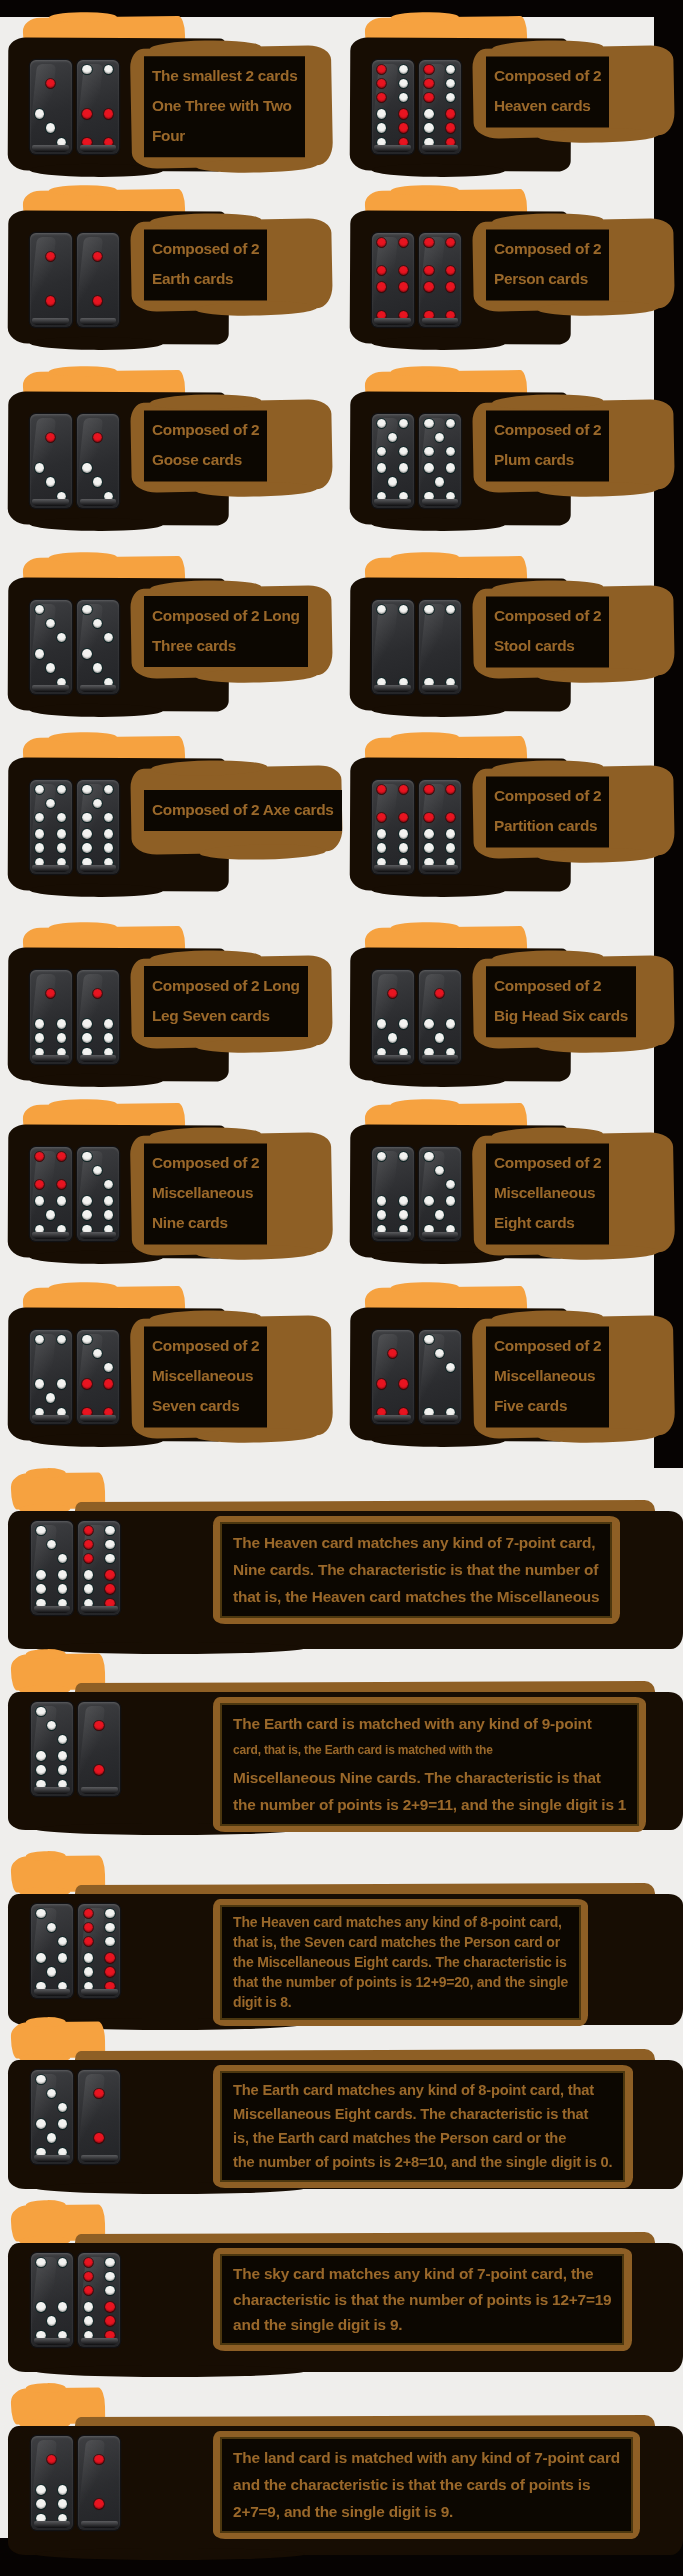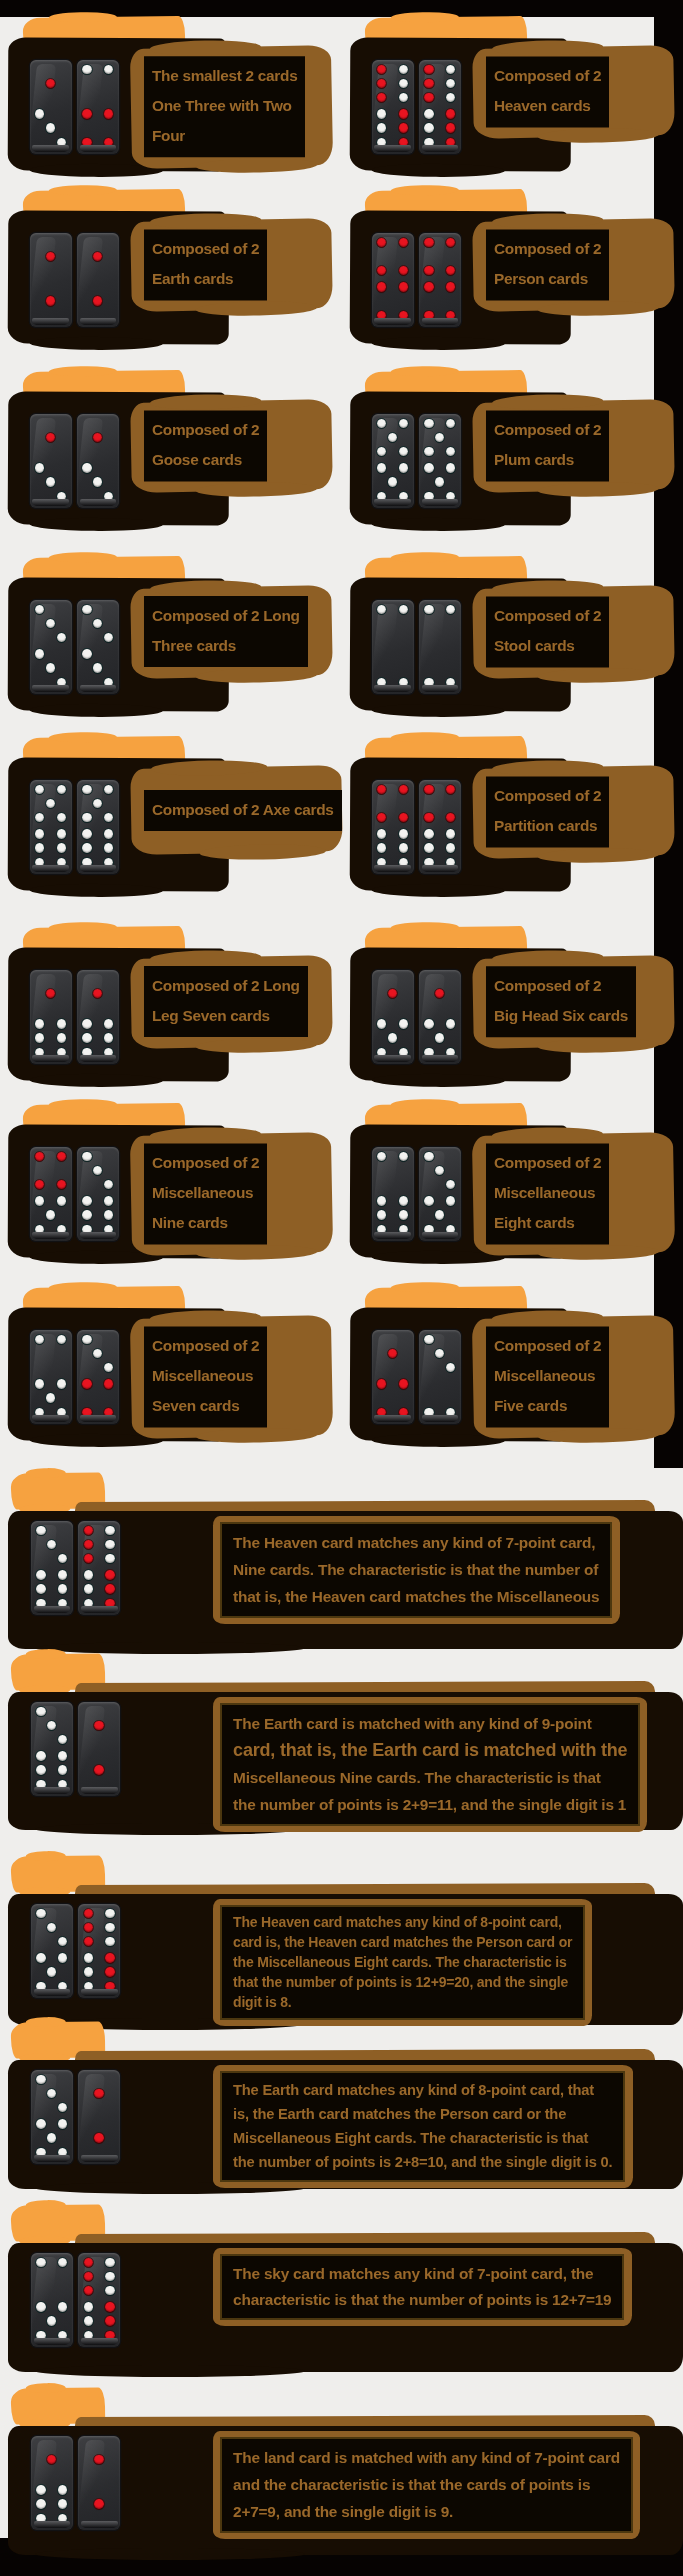--- a/index.html
+++ b/index.html
@@ -828,21 +828,21 @@
           </div>
           <div class="half b">
             <div class="pip r" style="left: 16px; top: 15.4px;"></div>
           </div>
           <div class="lip"></div>
         </div>
       </div>
       <div class="m-parawrap">
         <div class="m-para">
           <div style="font-size: 15.4px; line-height: 27px;">The Earth card is matched with any kind of 9-point</div>
-          <div style="font-size: 18px; line-height: 27px;">card, that is, the Earth card is matched with the</div>
+          <div style="font-size: 12px; line-height: 27px;">card, that is, the Earth card is matched with the</div>
           <div style="font-size: 15.4px; line-height: 27px;">Miscellaneous Nine cards. The characteristic is that</div>
           <div style="font-size: 15.4px; line-height: 27px;">the number of points is 2+9=11, and the single digit is 1</div>
         </div>
       </div>
     </div>
     <div class="match-item" style="top: 1856px;">
       <div class="orange"></div>
       <div class="m-strip"></div>
       <div class="m-blob" style="height: 131px;"></div>
       <div class="tiles">
@@ -879,21 +879,21 @@
             <div class="pip r" style="left: 27px; top: 15.4px;"></div>
             <div class="pip w" style="left: 5.4px; top: 29.5px;"></div>
             <div class="pip r" style="left: 27px; top: 29.5px;"></div>
           </div>
           <div class="lip"></div>
         </div>
       </div>
       <div class="m-parawrap">
         <div class="m-para">
           <div style="font-size: 14px; line-height: 20px;">The Heaven card matches any kind of 8-point card,</div>
-          <div style="font-size: 14px; line-height: 20px;">card is, the Heaven card matches the Person card or</div>
+          <div style="font-size: 14px; line-height: 20px;">that is, the Seven card matches the Person card or</div>
           <div style="font-size: 14px; line-height: 20px;">the Miscellaneous Eight cards. The characteristic is</div>
           <div style="font-size: 14px; line-height: 20px;">that the number of points is 12+9=20, and the single</div>
           <div style="font-size: 14px; line-height: 20px;">digit is 8.</div>
         </div>
       </div>
     </div>
     <div class="match-item" style="top: 2022px;">
       <div class="orange"></div>
       <div class="m-strip"></div>
       <div class="m-blob" style="height: 129px;"></div>
@@ -921,22 +921,22 @@
           </div>
           <div class="half b">
             <div class="pip r" style="left: 16px; top: 15.4px;"></div>
           </div>
           <div class="lip"></div>
         </div>
       </div>
       <div class="m-parawrap">
         <div class="m-para">
           <div style="font-size: 14.7px; line-height: 24px;">The Earth card matches any kind of 8-point card, that</div>
+          <div style="font-size: 14.7px; line-height: 24px;">Miscellaneous  Eight cards. The characteristic is that</div>
           <div style="font-size: 14.7px; line-height: 24px;">is, the Earth card matches the Person card or the</div>
-          <div style="font-size: 14.7px; line-height: 24px;">Miscellaneous  Eight cards. The characteristic is that</div>
           <div style="font-size: 14.7px; line-height: 24px;">the number of points is 2+8=10, and the single digit is 0.</div>
         </div>
       </div>
     </div>
     <div class="match-item" style="top: 2205px;">
       <div class="orange"></div>
       <div class="m-strip"></div>
       <div class="m-blob" style="height: 129px;"></div>
       <div class="tiles">
         <div class="tile">
@@ -972,20 +972,21 @@
             <div class="pip w" style="left: 5.4px; top: 29.5px;"></div>
             <div class="pip r" style="left: 27px; top: 29.5px;"></div>
           </div>
           <div class="lip"></div>
         </div>
       </div>
       <div class="m-parawrap">
         <div class="m-para">
           <div style="font-size: 15.4px; line-height: 25.5px;">The sky card matches any kind of 7-point card, the</div>
           <div style="font-size: 15.4px; line-height: 25.5px;">characteristic is that the number of points is 12+7=19</div>
+          <div style="font-size: 15.4px; line-height: 25.5px;">and the single digit is 9.</div>
         </div>
       </div>
     </div>
     <div class="match-item" style="top: 2388px;">
       <div class="orange"></div>
       <div class="m-strip"></div>
       <div class="m-blob" style="height: 129px;"></div>
       <div class="tiles">
         <div class="tile">
           <div class="gloss"></div>

